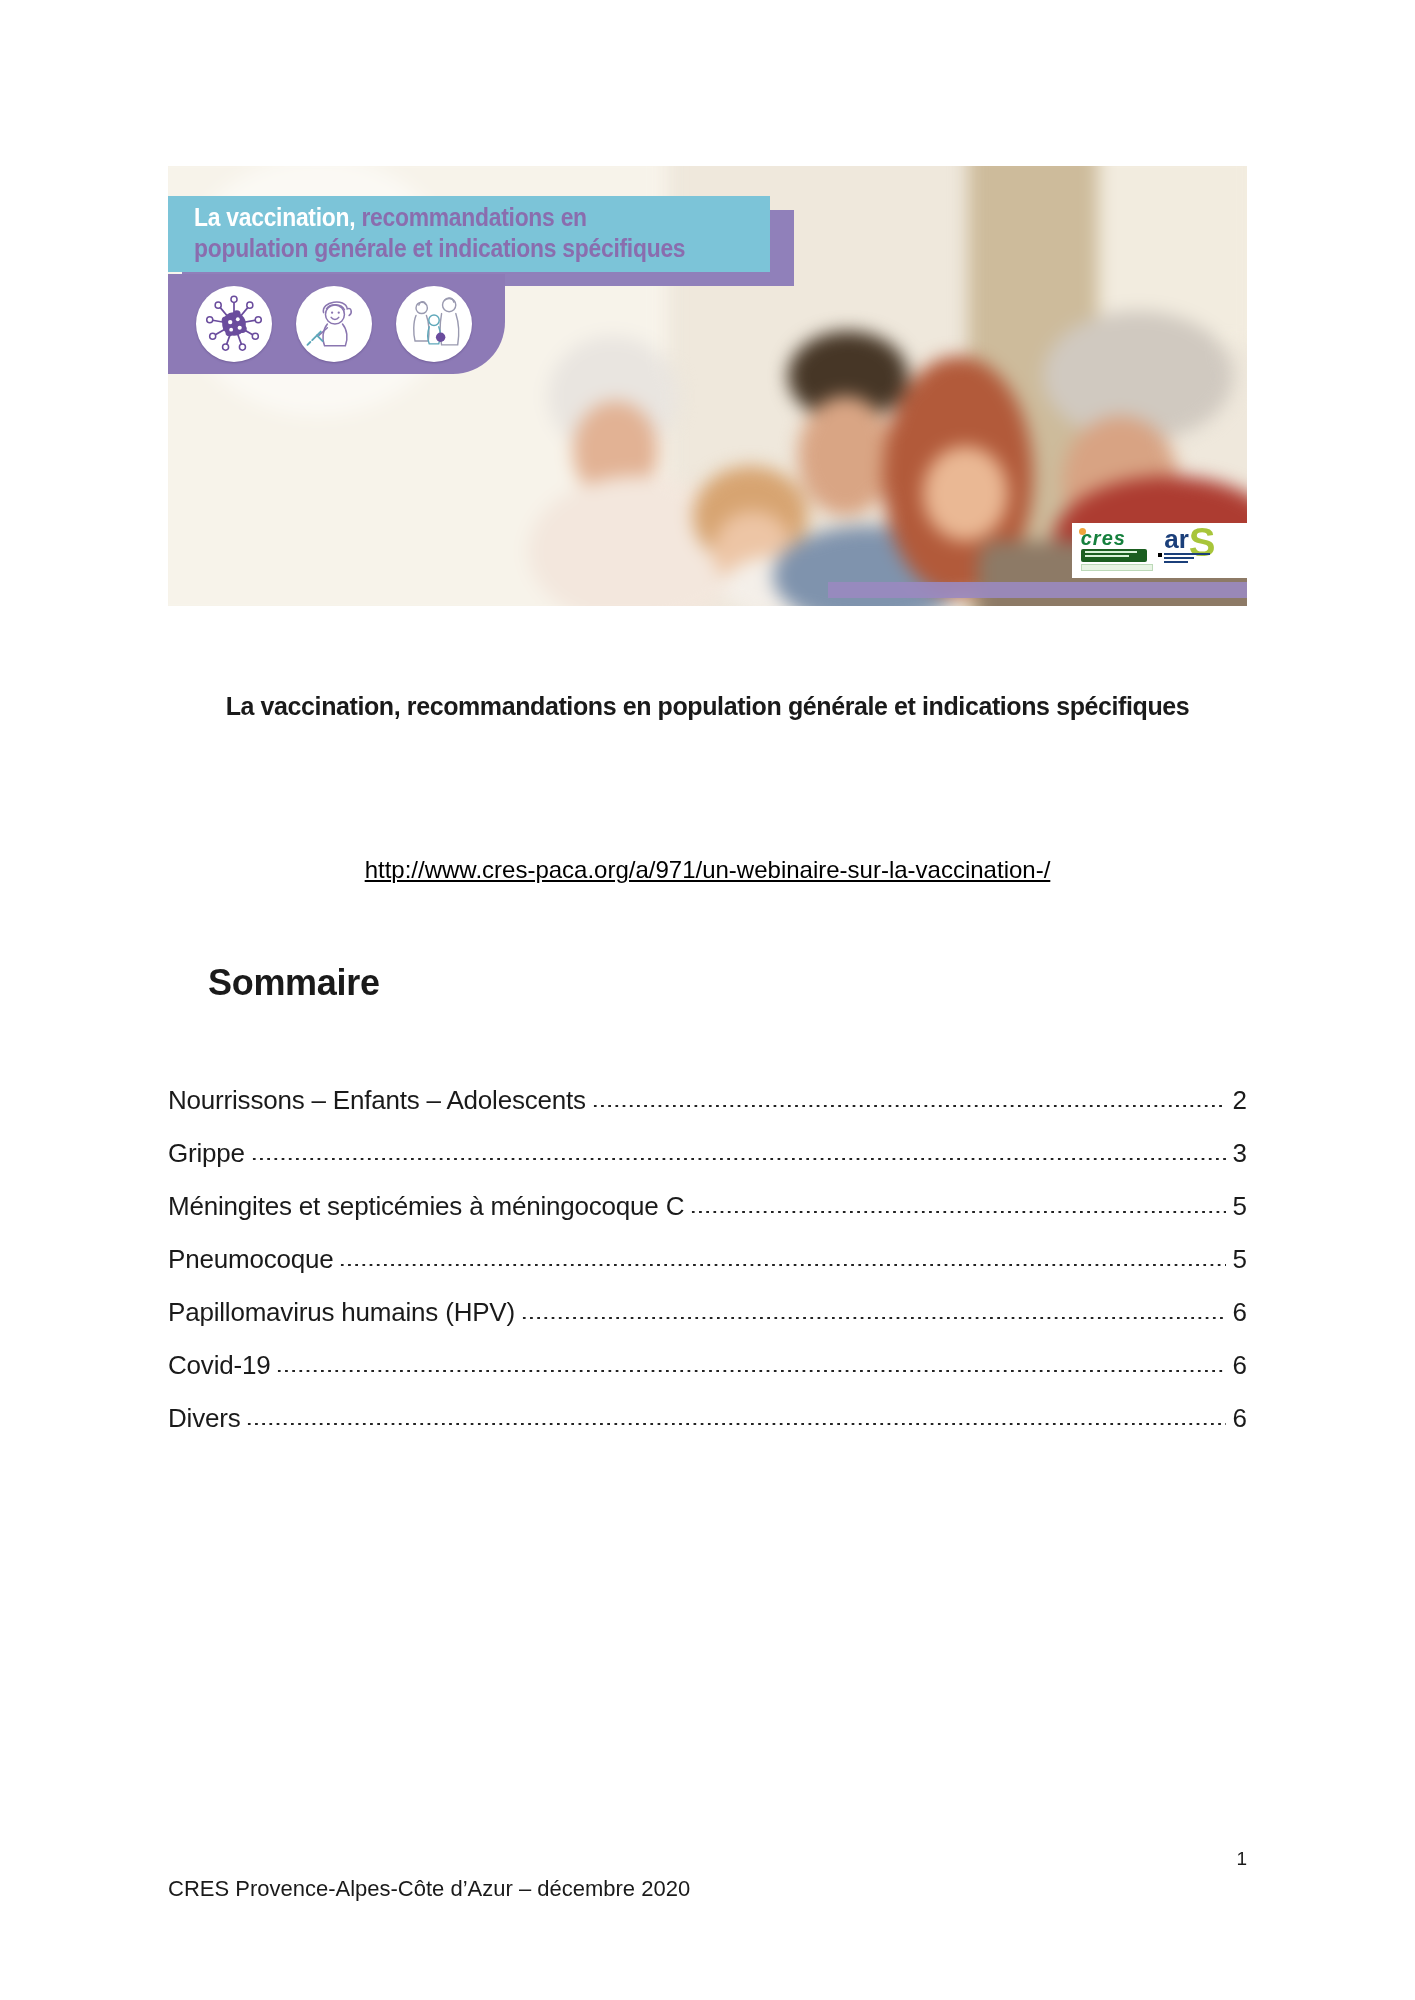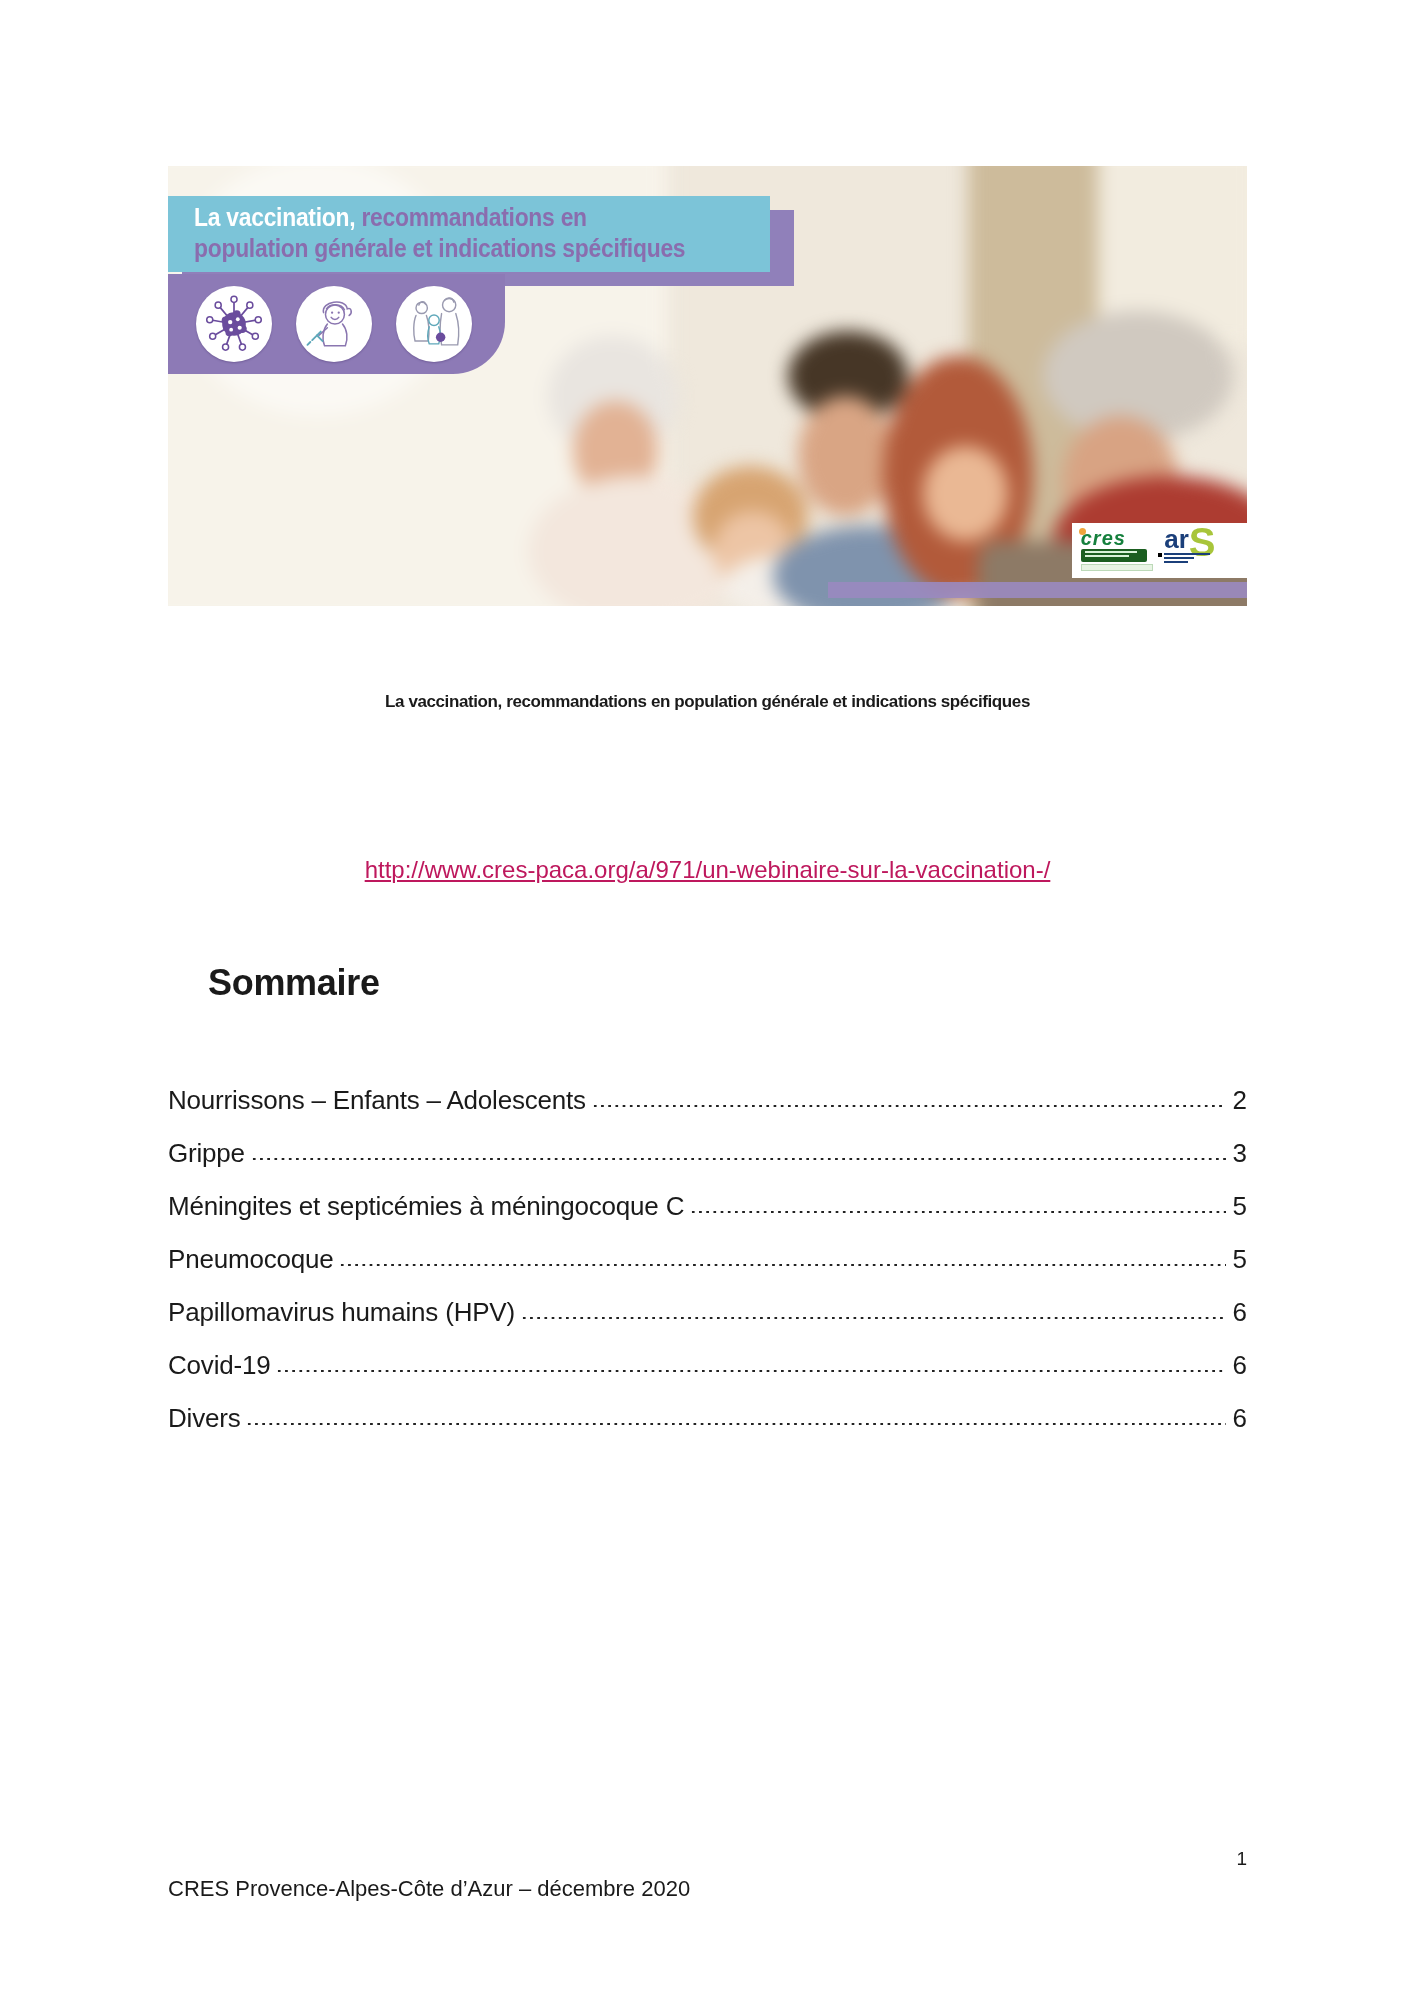--- a/index.html
+++ b/index.html
@@ -59,25 +59,25 @@
   .ars-s  { font-weight:bold; font-size:40px; color:#a8c53a; line-height:30px; display:inline-block; vertical-align:top; }
   .ars-lines { position:absolute; left:0; top:26px; }
   .ars-lines div { height:2px; background:#1b3f7a; margin-bottom:2px; }
   .ars-l1 { width:46px; } .ars-l2 { width:30px; } .ars-l3 { width:24px; }
   .ars-sq { position:absolute; left:-6px; top:26px; width:4px; height:4px; background:#000; }
 
   
   .doc-title { position:absolute; left:168px; top:646px; width:1079px; text-align:center;
                font-size:30px; font-weight:bold; }
   .doc-subtitle { position:absolute; left:140px; top:692px; width:1135px; text-align:center;
-                  font-size:17px; font-weight:bold; letter-spacing:-0.4px; }
+                  font-size:25px; font-weight:bold; letter-spacing:-0.4px; }
   .doc-paragraph { position:absolute; left:140px; top:752px; width:1135px; text-align:center;
                    font-size:24.5px; line-height:38px; letter-spacing:-0.2px; }
   .doc-link { position:absolute; left:168px; top:856px; width:1079px; text-align:center; font-size:24px; }
-  .doc-link a { color:#be185d; text-decoration:underline; }
+  .doc-link a { color:#000000; text-decoration:underline; }
 
   .toc-heading { position:absolute; left:168px; top:962px; font-size:36px; font-weight:bold; letter-spacing:-0.3px;margin-left:40px; }
 
   .toc { position:absolute; left:168px; top:1085px; width:1079px; }
   .toc-row { display:flex; align-items:flex-start; height:27px; margin-bottom:26px; font-size:26px; cursor:pointer; }
   .toc-label { white-space:nowrap; letter-spacing:-0.2px; }
   .toc-dots { flex:1 1 auto; height:4px; align-self:flex-end; margin:0 3px 4px 7px;
               background-image:radial-gradient(circle at 2px 2px, #222222 1.25px, transparent 1.5px);
               background-size:7.2px 4px; background-repeat:repeat-x; background-position:left center; }
   .toc-page { flex:0 0 auto; min-width:18px; text-align:right; }

